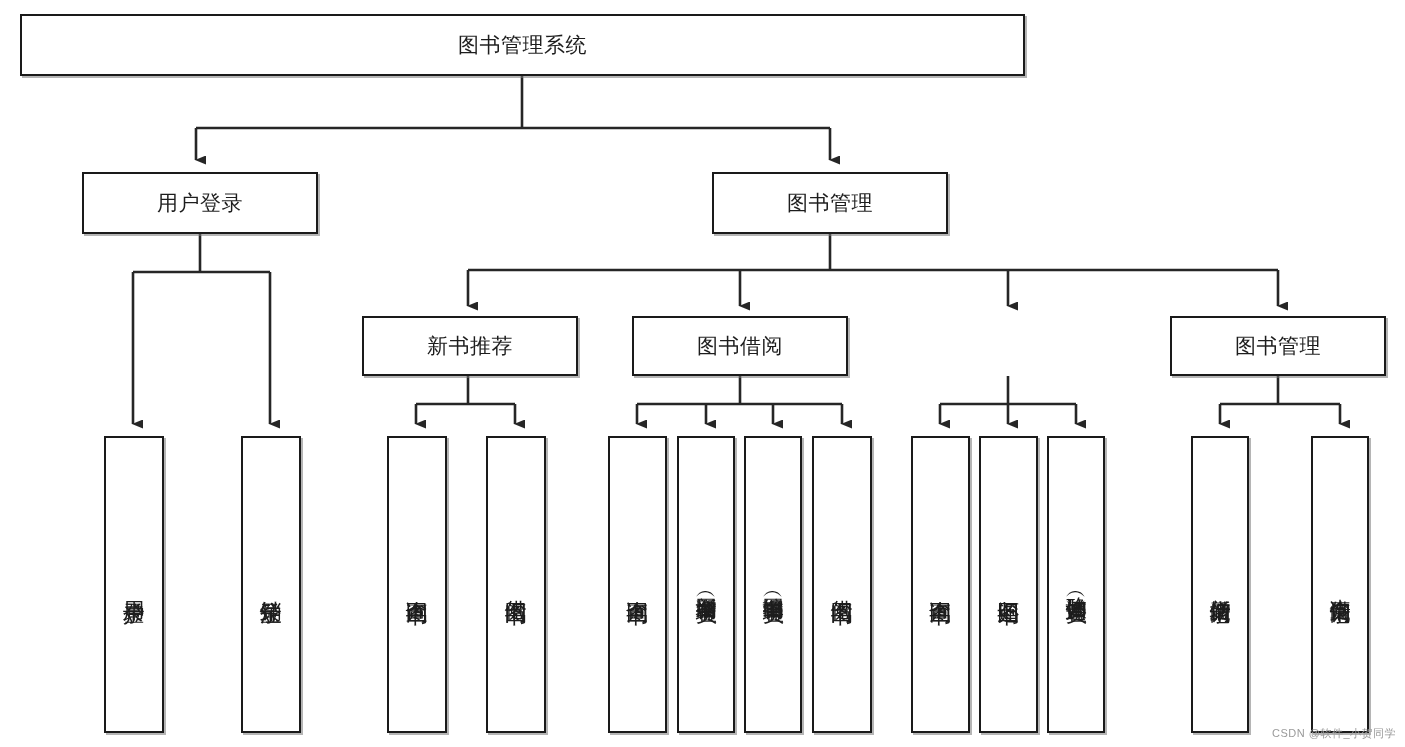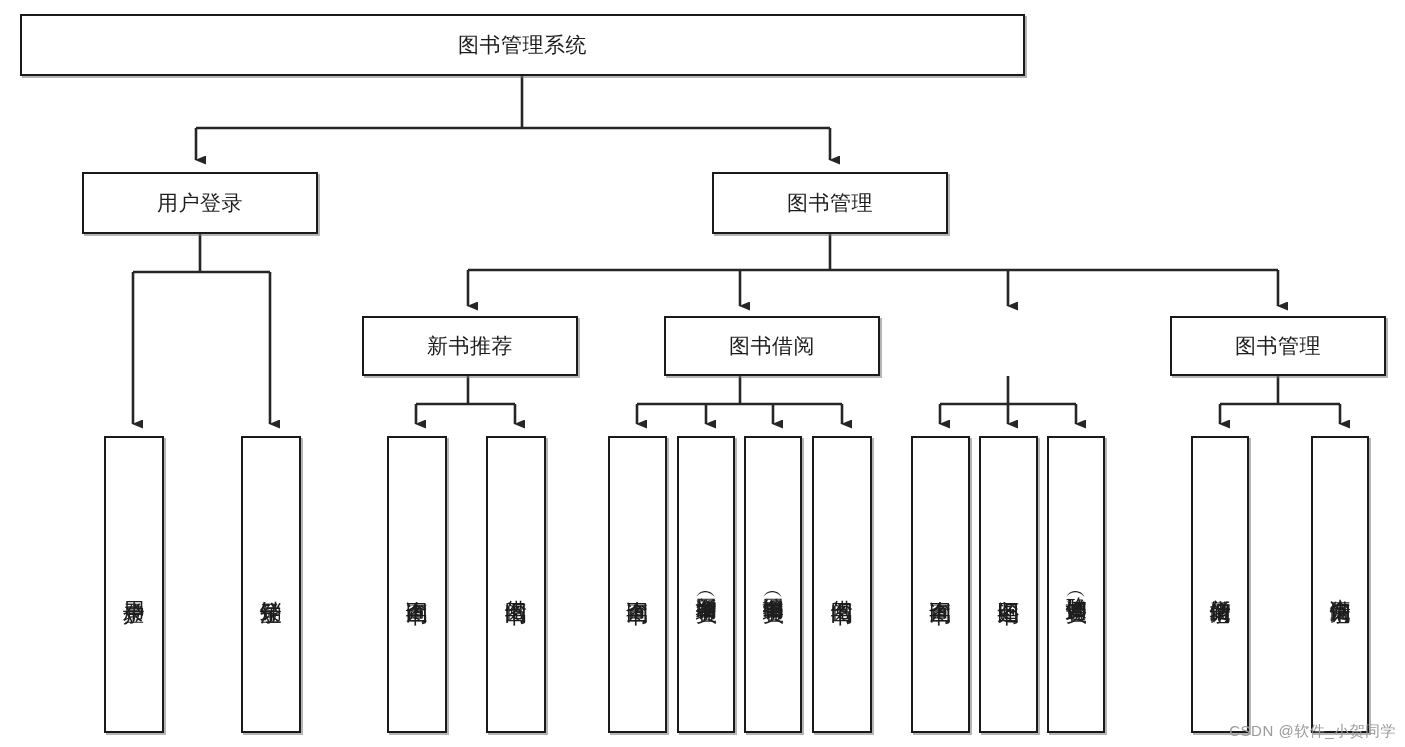--- a/index.html
+++ b/index.html
@@ -58,21 +58,21 @@
     white-space: normal;
   }
   .node.vert.narrow .label {
     font-size: 21px;
     max-height: 285px;
   }
   #watermark {
     position: absolute;
     right: 9px;
     bottom: 6px;
-    font-size: 15px;
+    font-size: 11px;
     color: #9a9a9a;
     letter-spacing: 0.5px;
     white-space: nowrap;
     pointer-events: none;
   }
 </style>
 </head>
 <body>
 
 <div id="canvas">
@@ -136,21 +136,21 @@
   </div>
 
   <div class="node horiz" style="left:712px; top:172px; width:236px; height:62px;">
     <span class="label">图书管理</span>
   </div>
 
   <div class="node horiz" style="left:362px; top:316px; width:216px; height:60px;">
     <span class="label">新书推荐</span>
   </div>
 
-  <div class="node horiz" style="left:632px; top:316px; width:216px; height:60px;margin-left:32px;">
+  <div class="node horiz" style="left:632px; top:316px; width:216px; height:60px;">
     <span class="label">图书借阅</span>
   </div>
 
 
   <div class="node horiz" style="left:1170px; top:316px; width:216px; height:60px;">
     <span class="label">图书管理</span>
   </div>
 
   <div class="node vert" style="left:104px; top:436px; width:60px; height:297px;">
     <span class="label">用户登录</span>

